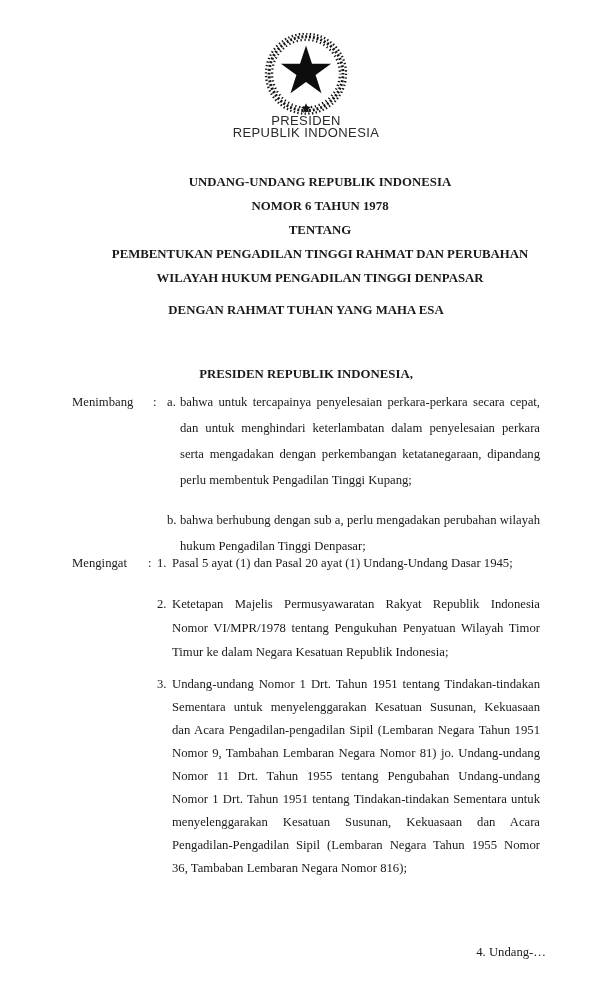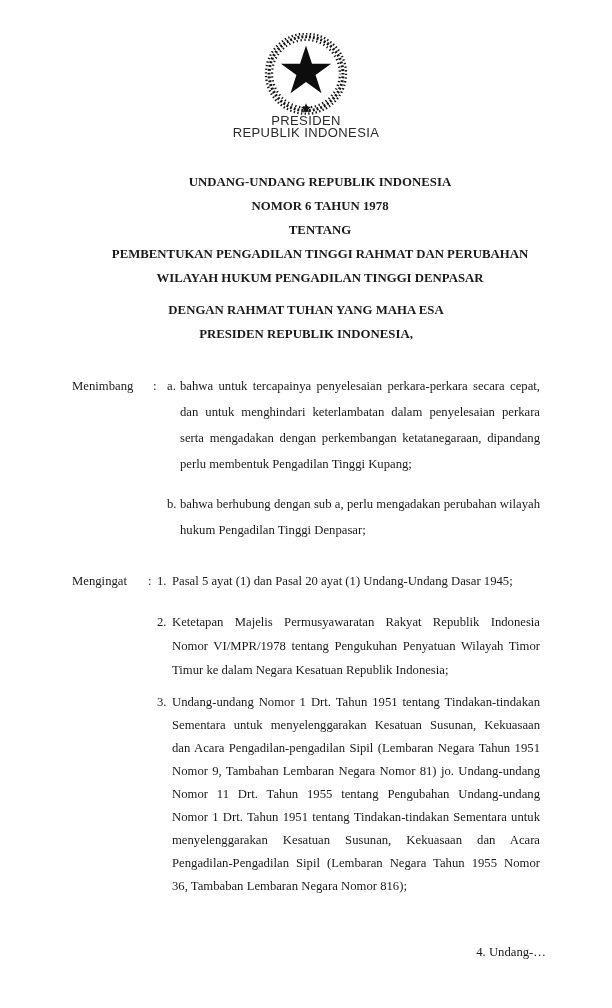--- a/index.html
+++ b/index.html
@@ -43,35 +43,35 @@
   }
   #invocation {
     position: absolute;
     top: 303px; left: 0; right: 0;
     text-align: center;
     font-weight: bold;
     font-size: 12.8px;
   }
   #authority {
     position: absolute;
-    top: 327px; left: 0; right: 0;
+    top: 367px; left: 0; right: 0;
     text-align: center;
     font-weight: bold;
     font-size: 12.8px;
   }
 
   
   .clause {
     position: absolute;
     left: 72px; right: 72px;
     display: flex;
     align-items: flex-start;
   }
-  #menimbang-block { top: 373px; }
-  #mengingat-block { top: 568px; }
+  #menimbang-block { top: 389px; }
+  #mengingat-block { top: 550px; }
 
   .clause-label { width: 76px; flex: 0 0 76px; line-height: 26px; }
   .clause-colon {
     width: 19px; flex: 0 0 19px;
     box-sizing: border-box;
     line-height: 26px;
   }
   #menimbang-block .clause-colon { padding-left: 5px; }
   .clause-items { flex: 1 1 auto; }
   #mengingat-block .clause-items { margin-left: -10px; }

